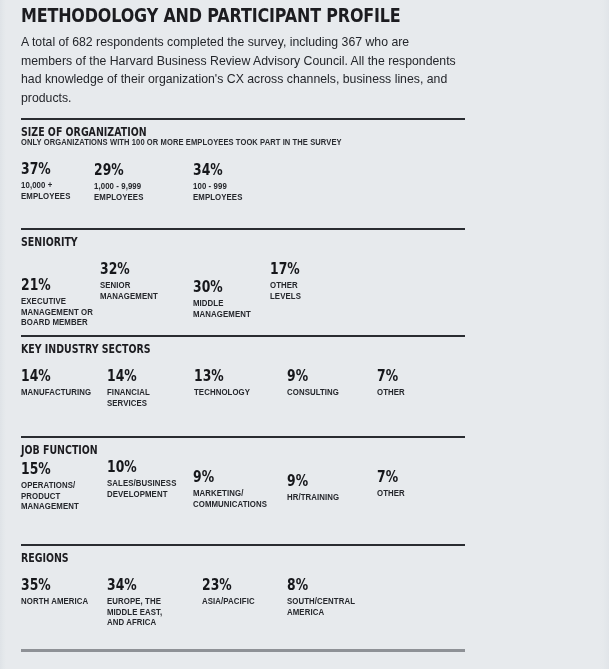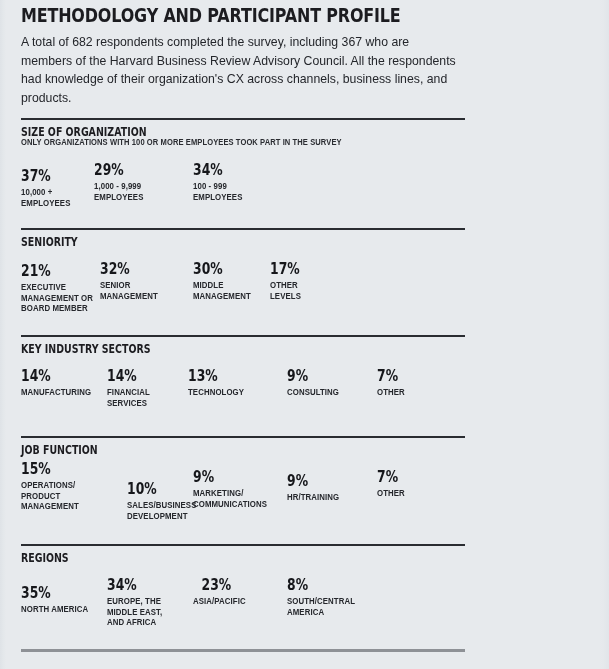--- a/index.html
+++ b/index.html
@@ -147,51 +147,51 @@
 
   <div class="title">METHODOLOGY AND PARTICIPANT PROFILE</div>
 
   <div class="intro">A total of 682 respondents completed the survey, including 367 who are members of the Harvard Business Review Advisory Council. All the respondents had knowledge of their organization's CX across channels, business lines, and products.</div>
 
   <div id="sections-root">
       <div class="section" style="top: 118px;">
         <div class="rule" style="top: 0px;"></div>
         <div class="sec-head" style="top: 7px;">SIZE OF ORGANIZATION</div>
         <div class="sec-sub" style="top: 19px;">ONLY ORGANIZATIONS WITH 100 OR MORE EMPLOYEES TOOK PART IN THE SURVEY</div>
-        <div class="stat" style="left: 21px; top: 51px;">
+        <div class="stat" style="left: 21px; top: 44px;">
           <div class="pct">37%</div>
           <div class="lbl">10,000 +
 EMPLOYEES</div>
         </div>
         <div class="stat" style="left: 94px; top: 45px;">
           <div class="pct">29%</div>
           <div class="lbl">1,000 - 9,999
 EMPLOYEES</div>
         </div>
         <div class="stat" style="left: 193px; top: 45px;">
           <div class="pct">34%</div>
           <div class="lbl">100 - 999
 EMPLOYEES</div>
         </div>
       </div>
       <div class="section" style="top: 228px;">
         <div class="rule" style="top: 0px;"></div>
         <div class="sec-head" style="top: 7px;">SENIORITY</div>
-        <div class="stat" style="left: 21px; top: 36px;">
+        <div class="stat" style="left: 21px; top: 50px;">
           <div class="pct">21%</div>
           <div class="lbl">EXECUTIVE
 MANAGEMENT OR
 BOARD MEMBER</div>
         </div>
         <div class="stat" style="left: 100px; top: 34px;">
           <div class="pct">32%</div>
           <div class="lbl">SENIOR
 MANAGEMENT</div>
         </div>
-        <div class="stat" style="left: 193px; top: 34px;">
+        <div class="stat" style="left: 193px; top: 52px;">
           <div class="pct">30%</div>
           <div class="lbl">MIDDLE
 MANAGEMENT</div>
         </div>
         <div class="stat" style="left: 270px; top: 34px;">
           <div class="pct">17%</div>
           <div class="lbl">OTHER
 LEVELS</div>
         </div>
       </div>
@@ -200,21 +200,21 @@
         <div class="sec-head" style="top: 7px;">KEY INDUSTRY SECTORS</div>
         <div class="stat" style="left: 21px; top: 34px;">
           <div class="pct">14%</div>
           <div class="lbl">MANUFACTURING</div>
         </div>
         <div class="stat" style="left: 107px; top: 34px;">
           <div class="pct">14%</div>
           <div class="lbl">FINANCIAL
 SERVICES</div>
         </div>
-        <div class="stat" style="left: 188px; top: 34px;">
+        <div class="stat" style="left: 194px; top: 34px;">
           <div class="pct">13%</div>
           <div class="lbl">TECHNOLOGY</div>
         </div>
         <div class="stat" style="left: 287px; top: 34px;">
           <div class="pct">9%</div>
           <div class="lbl">CONSULTING</div>
         </div>
         <div class="stat" style="left: 377px; top: 34px;">
           <div class="pct">7%</div>
           <div class="lbl">OTHER</div>
@@ -222,21 +222,21 @@
       </div>
       <div class="section" style="top: 436px;">
         <div class="rule" style="top: 0px;"></div>
         <div class="sec-head" style="top: 7px;">JOB FUNCTION</div>
         <div class="stat" style="left: 21px; top: 26px;">
           <div class="pct">15%</div>
           <div class="lbl">OPERATIONS/
 PRODUCT
 MANAGEMENT</div>
         </div>
-        <div class="stat" style="left: 107px; top: 46px; margin-left: 20px;">
+        <div class="stat" style="left: 107px; top: 24px;">
           <div class="pct">10%</div>
           <div class="lbl">SALES/BUSINESS
 DEVELOPMENT</div>
         </div>
         <div class="stat" style="left: 193px; top: 34px;">
           <div class="pct">9%</div>
           <div class="lbl">MARKETING/
 COMMUNICATIONS</div>
         </div>
         <div class="stat shift" style="left: 287px; top: 34px;">
@@ -244,31 +244,31 @@
           <div class="lbl">HR/TRAINING</div>
         </div>
         <div class="stat" style="left: 377px; top: 34px;">
           <div class="pct">7%</div>
           <div class="lbl">OTHER</div>
         </div>
       </div>
       <div class="section" style="top: 544px;">
         <div class="rule" style="top: 0px;"></div>
         <div class="sec-head" style="top: 7px;">REGIONS</div>
-        <div class="stat" style="left: 21px; top: 42px;">
+        <div class="stat" style="left: 21px; top: 34px;">
           <div class="pct">35%</div>
           <div class="lbl">NORTH AMERICA</div>
         </div>
         <div class="stat" style="left: 107px; top: 34px;">
           <div class="pct">34%</div>
           <div class="lbl">EUROPE, THE
 MIDDLE EAST,
 AND AFRICA</div>
         </div>
-        <div class="stat" style="left: 193px; top: 34px; text-align: center;">
+        <div class="stat" style="left: 202px; top: 34px;">
           <div class="pct">23%</div>
           <div class="lbl">ASIA/PACIFIC</div>
         </div>
         <div class="stat" style="left: 287px; top: 34px;">
           <div class="pct">8%</div>
           <div class="lbl">SOUTH/CENTRAL
 AMERICA</div>
         </div>
       </div>
     </div>

